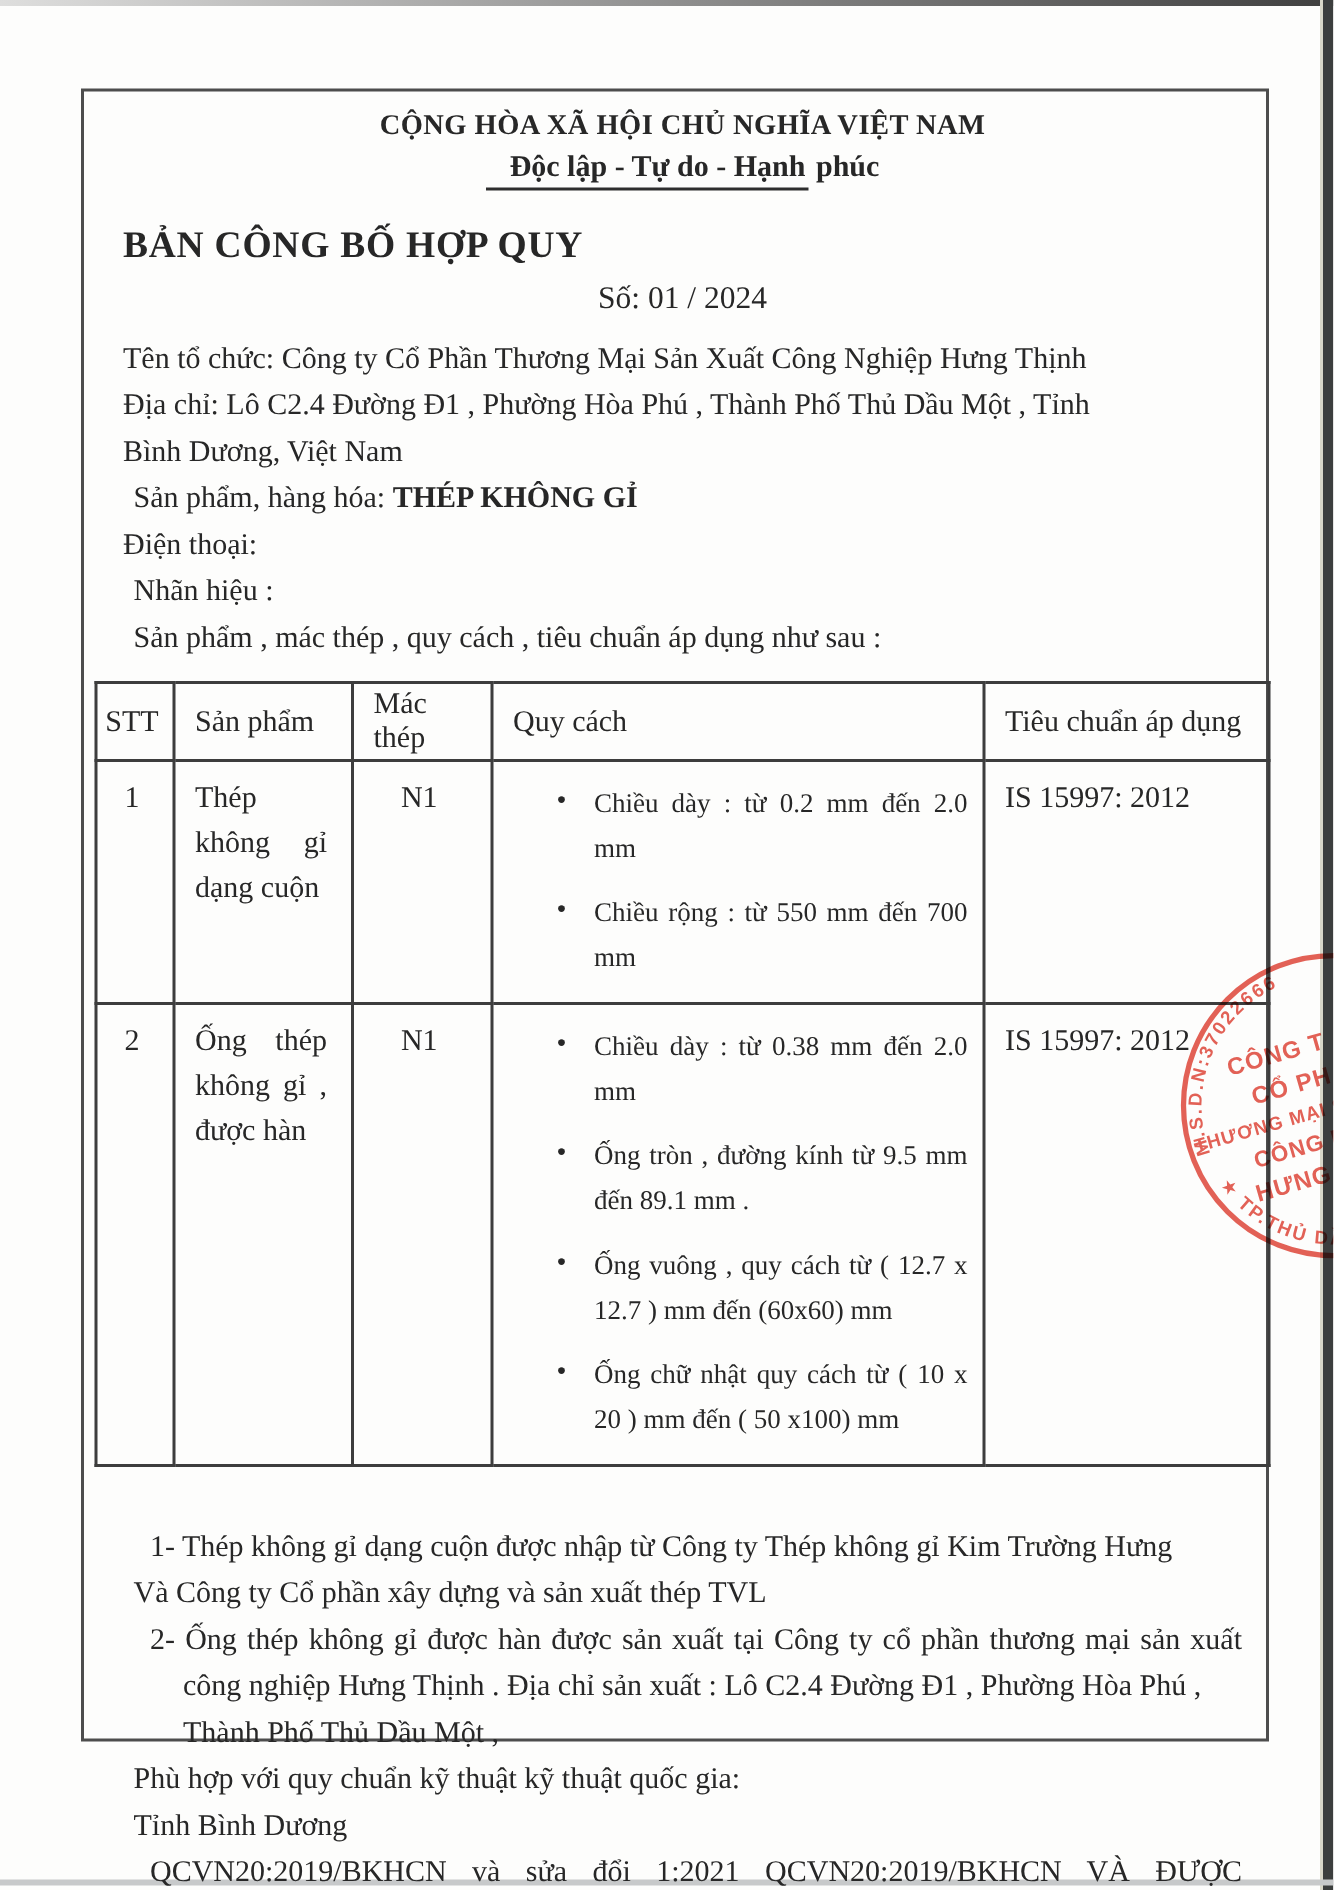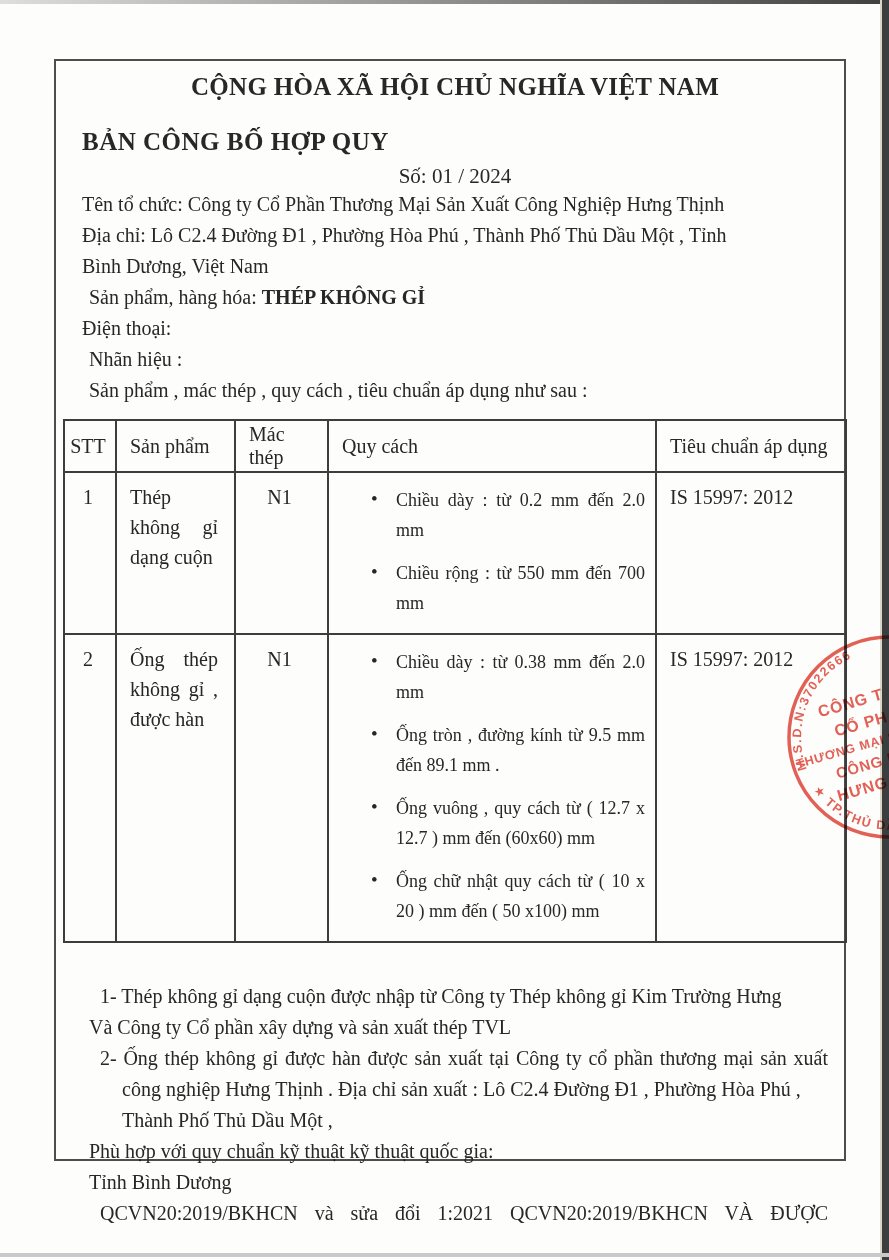--- a/index.html
+++ b/index.html
@@ -13,28 +13,28 @@
   .scan-strip-top { position:absolute; top:0; left:0; width:100%; height:4px;
     background:linear-gradient(to right, rgba(45,45,45,.15), rgba(40,40,40,.55) 55%, rgba(30,30,30,.85)); }
   .scan-strip-right { position:absolute; top:0; right:0; width:7px; height:100%;
     background:#3c3e3e; box-shadow:-2px 0 0 #d8d6c8; }
   .scan-strip-bottom { position:absolute; bottom:3px; left:0; width:100%; height:4px; background:#c7c9ca; }
 
   .frame { position:absolute; left:54px; top:59px; width:788px; height:1098px;
     border:2px solid #4d4d4d; }
   .content { position:absolute; inset:0; padding:12px 16px 0 26px; }
 
-  .nat-header { margin:0; text-align:center; font-size:25px; font-weight:bold; letter-spacing:.3px; }
+  .nat-header { margin:0; text-align:center; font-size:19px; font-weight:bold; letter-spacing:.3px; }
   .motto { margin:5px 0 0 0; text-align:center; font-size:20px; font-weight:bold; }
   .motto-underlined { border-bottom:2px solid #2e2e2e; padding:0 2px 3px 16px; }
   .doc-title { margin:27px 0 0 0; text-align:left; font-size:25px; font-weight:bold; letter-spacing:.5px; }
   .doc-number { margin:8px 0 0 0; text-align:center; font-size:21px; }
 
   .doc-line { margin:0; font-size:20px; line-height:31px; }
-  .first-para { margin-top:0; }
+  .first-para { margin-top:13px; }
   .indent-sm { padding-left:7px; }
 
   
   table.spec-table { border-collapse:collapse; table-layout:fixed; width:782px;
     margin:13px 0 0 -19px; font-size:20px; }
   .spec-table col.c-stt { width:52px; } .spec-table col.c-prod { width:119px; }
   .spec-table col.c-grade { width:93px; } .spec-table col.c-spec { width:328px; }
   .spec-table col.c-std { width:190px; }
   .spec-table th, .spec-table td { border:2px solid #3d3d3d; font-weight:normal; }
   .spec-table thead tr { height:44px;border-radius:14px; }
@@ -72,20 +72,21 @@
 
 <div class="page">
   <div class="scan-strip-top"></div>
   <div class="scan-strip-right"></div>
   <div class="scan-strip-bottom"></div>
 
   <div class="frame">
     <div class="content">
 
       <p class="nat-header">CỘNG HÒA XÃ HỘI CHỦ NGHĨA VIỆT NAM</p>
+      <p class="motto"><span class="motto-underlined">Độc lập - Tự do - Hạnh</span><span> phúc</span></p>
 
       <p class="doc-title">BẢN CÔNG BỐ HỢP QUY</p>
       <p class="doc-number">Số: 01 / 2024</p>
 
       <p class="doc-line first-para">Tên tổ chức: Công ty Cổ Phần Thương Mại Sản Xuất Công Nghiệp Hưng Thịnh</p>
       <p class="doc-line">Địa chỉ: Lô C2.4 Đường Đ1 , Phường Hòa Phú , Thành Phố Thủ Dầu Một , Tỉnh</p>
       <p class="doc-line">Bình Dương, Việt Nam</p>
       <p class="doc-line indent-sm"><span>Sản phẩm, hàng hóa: </span><strong>THÉP KHÔNG GỈ</strong></p>
       <p class="doc-line">Điện thoại:</p>
       <p class="doc-line indent-sm">Nhãn hiệu :</p>

